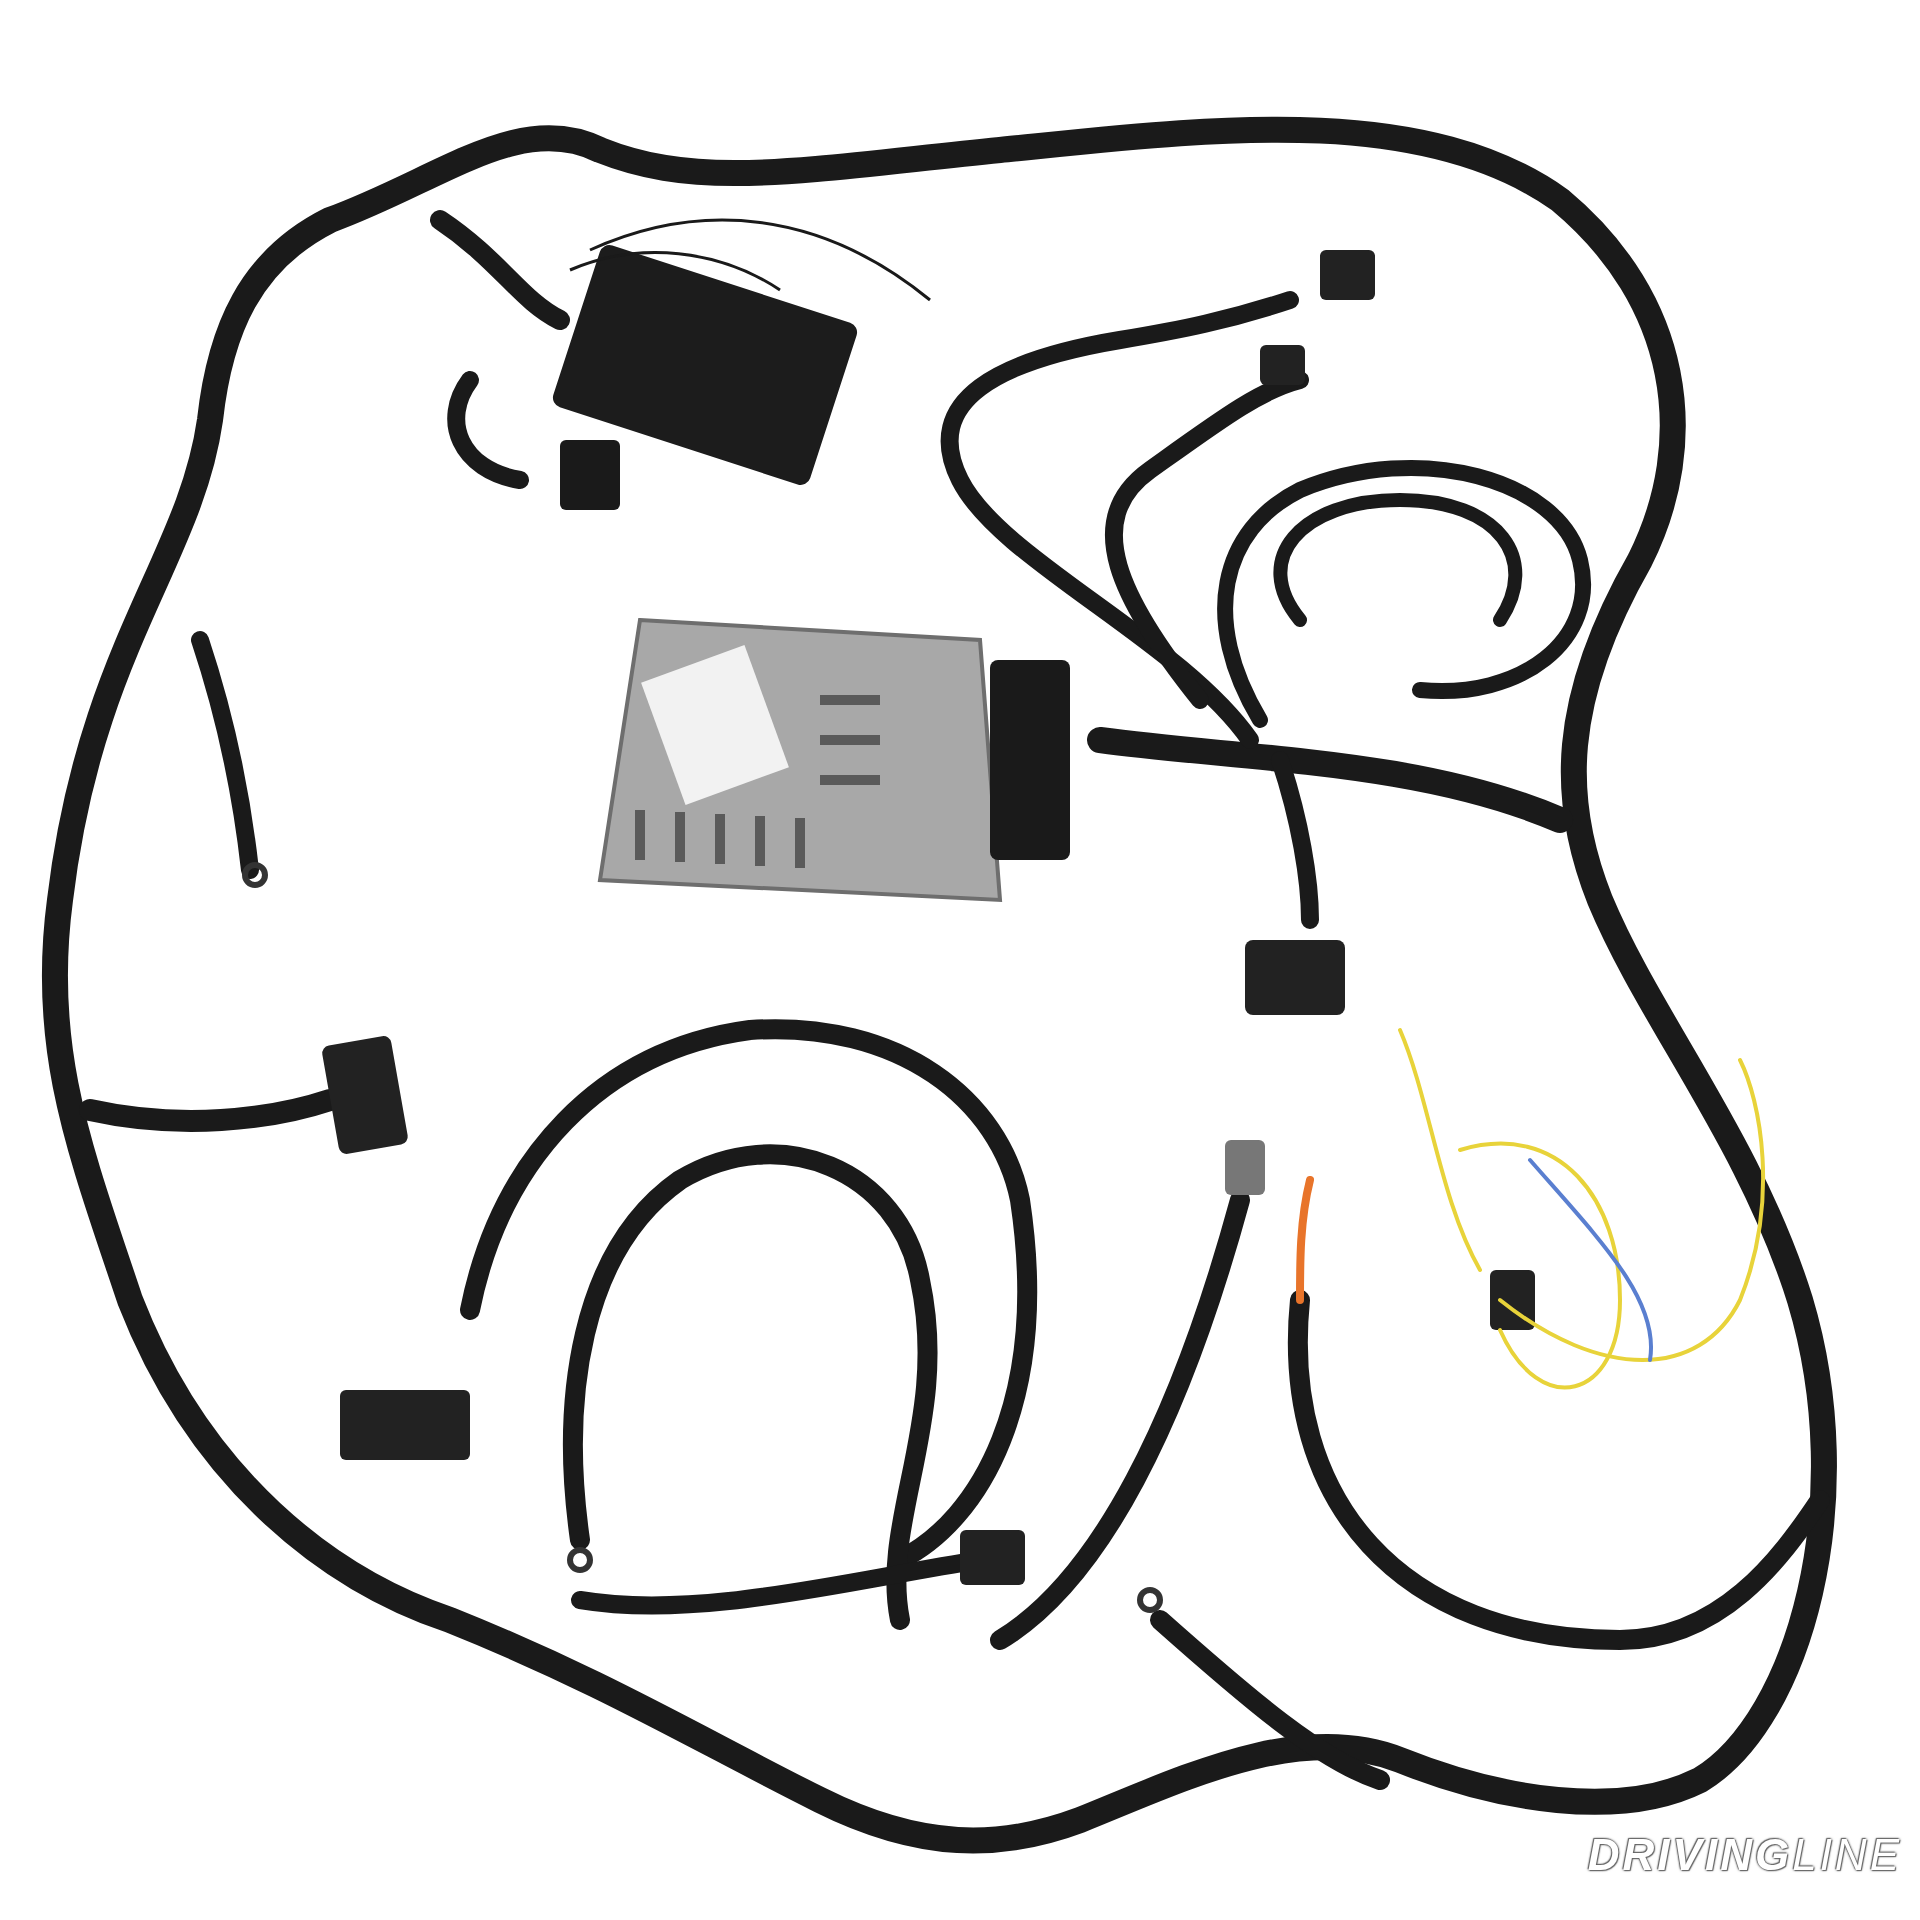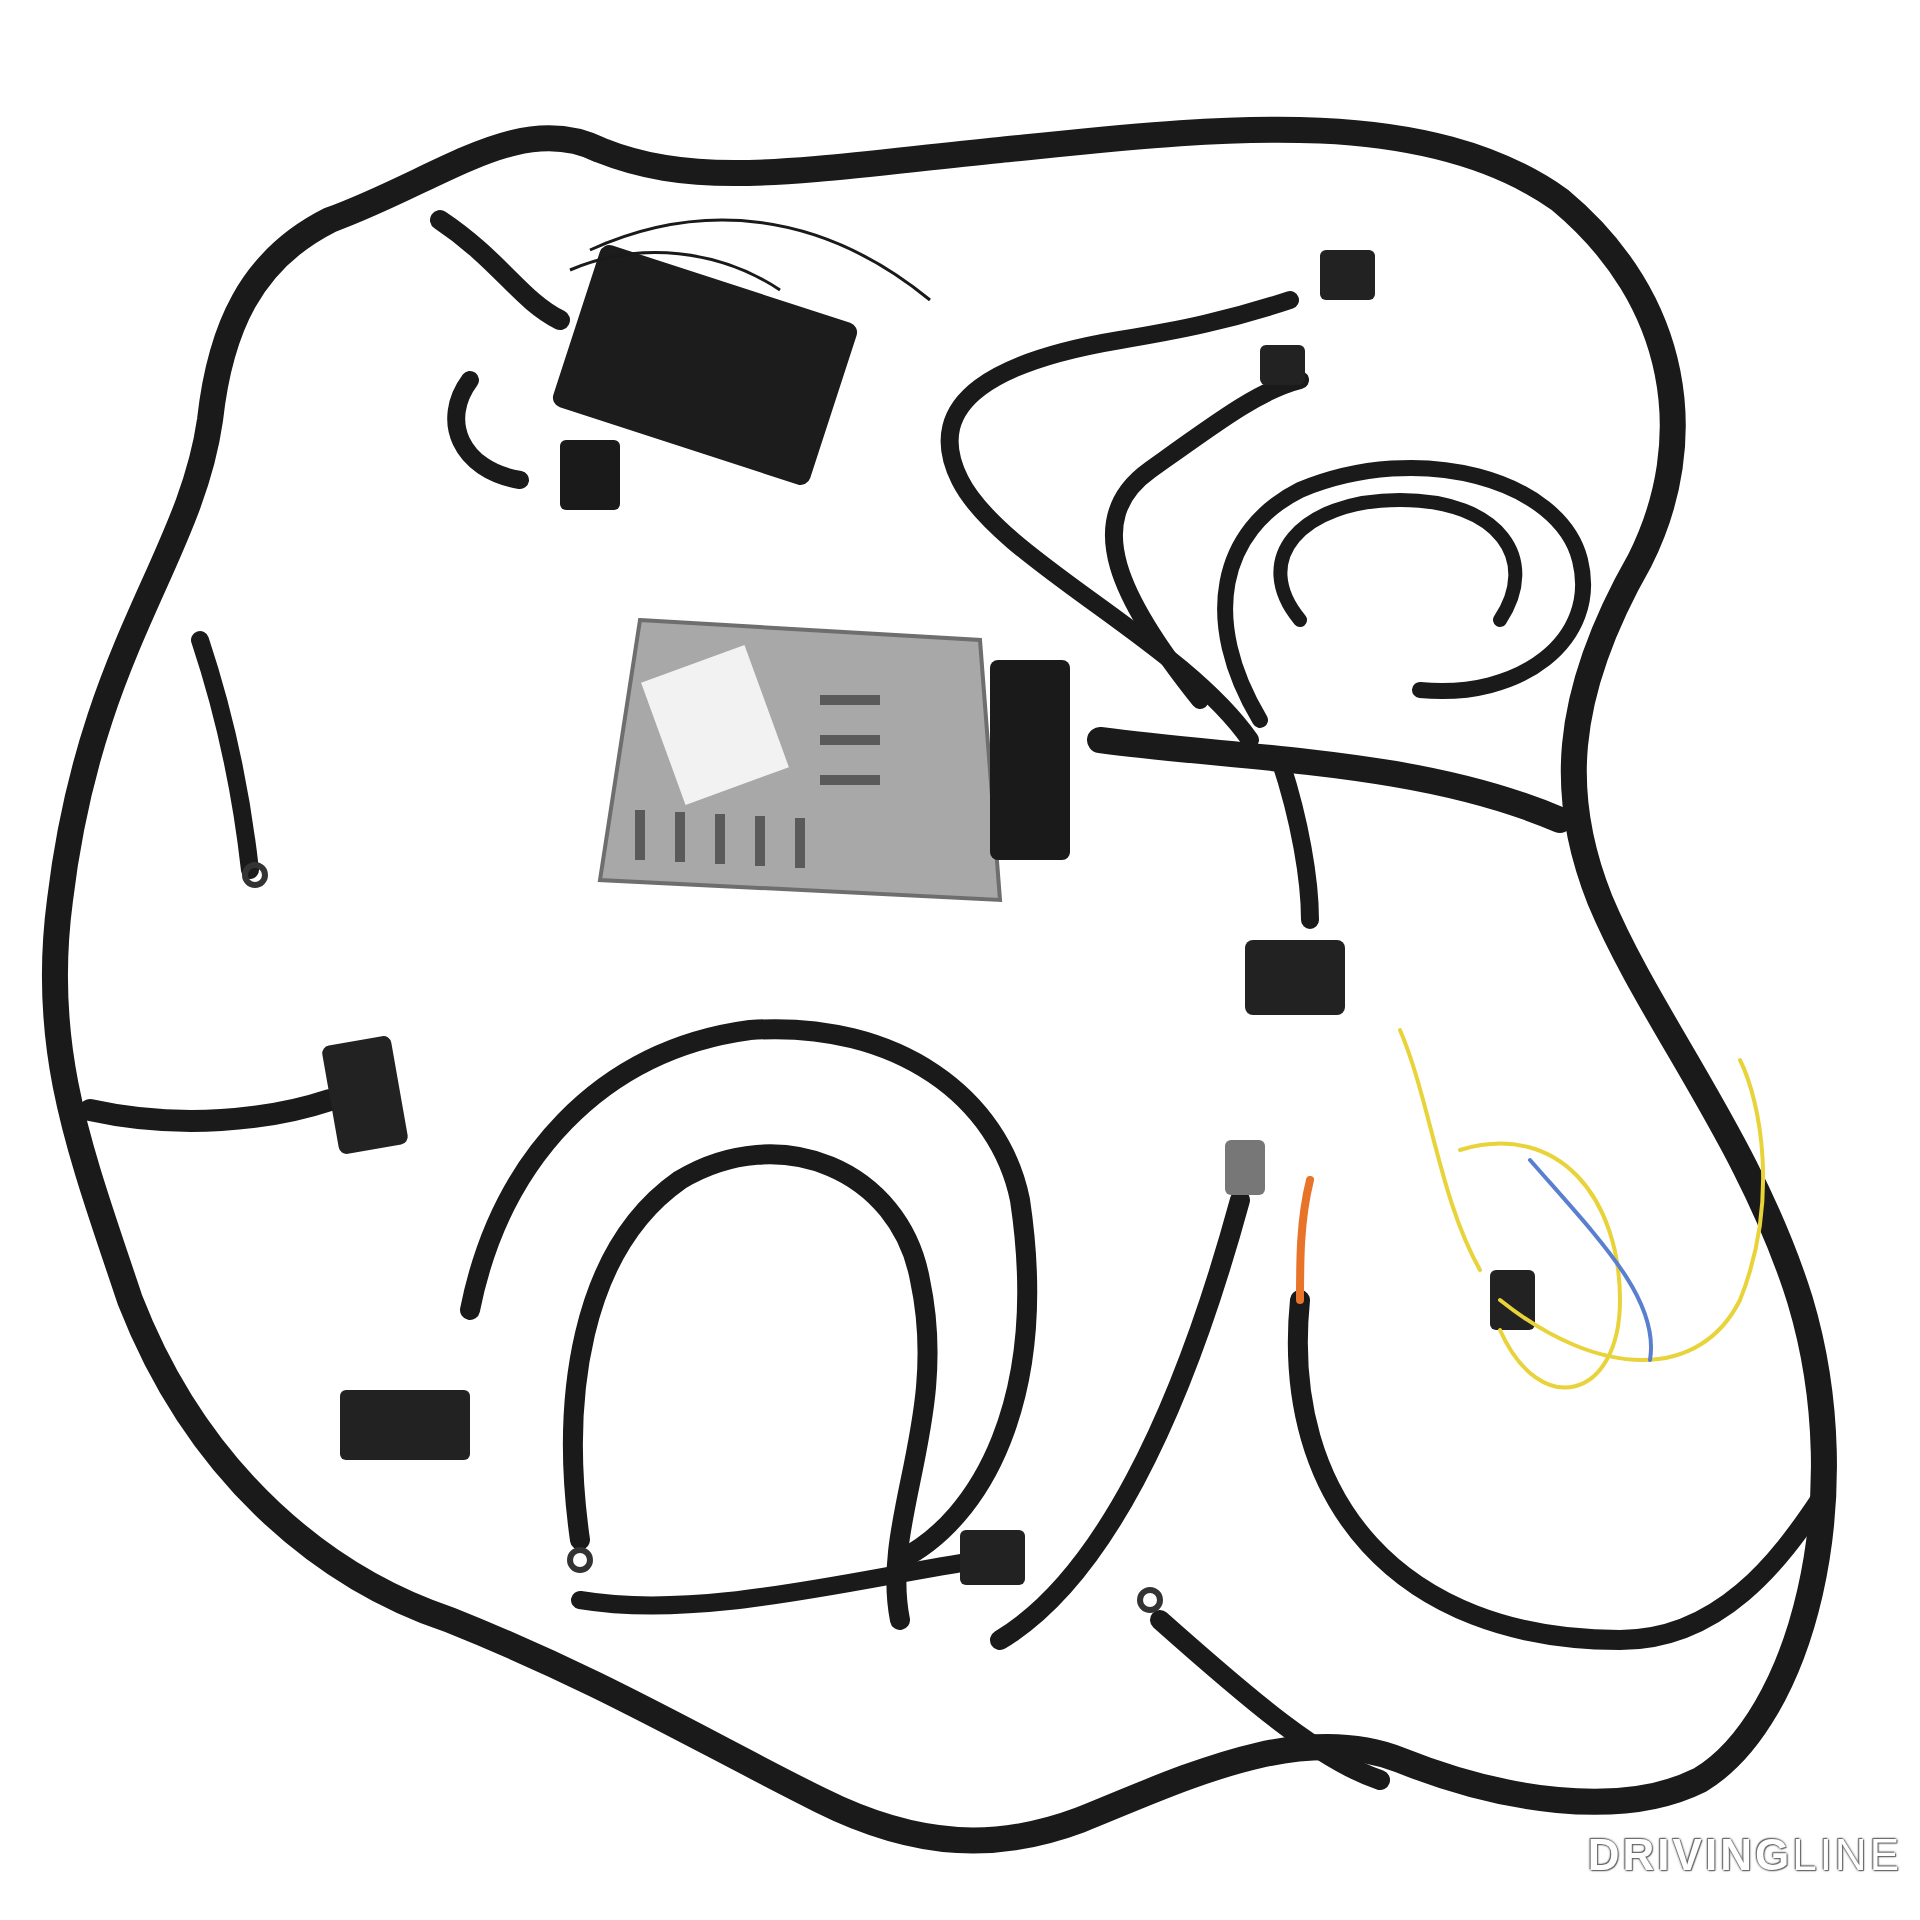--- a/index.html
+++ b/index.html
@@ -1,18 +1,18 @@
 <!DOCTYPE html>
 <html><head>
 <meta charset="utf-8">
 <style>
   html,body{margin:0;padding:0;background:#ffffff;}
   body{width:1920px;height:1920px;position:relative;overflow:hidden;font-family:"Liberation Sans",sans-serif;}
   #scene{position:absolute;left:0;top:0;width:1920px;height:1920px;}
-  .watermark{position:absolute;right:18px;bottom:40px;font-family:"Liberation Sans",sans-serif;font-size:44px;font-weight:700;letter-spacing:3px;color:#ffffff;text-shadow:0 0 2px #555,0 0 3px #777,1px 1px 1px #666,-1px -1px 1px #666;}
+  .watermark{position:absolute;right:18px;bottom:40px;font-family:"Liberation Sans",sans-serif;font-size:44px;font-weight:700;letter-spacing:3px;color:#ffffff;text-shadow:0 0 2px #555,0 0 3px #777,1px 1px 1px #666,-1px -1px 1px #666;font-style:italic;}
   .watermark .thin{font-weight:400;}
 </style>
 </head>
 <body>
 
 <svg id="scene" viewBox="0 0 1920 1920" xmlns="http://www.w3.org/2000/svg">
   <g fill="none" stroke="#1a1a1a" stroke-linecap="round" stroke-linejoin="round">
 
     <path stroke-width="26" d="M330 220 C250 260 220 330 210 420 C190 560 90 650 60 900 C40 1050 80 1150 130 1300 C200 1480 330 1580 450 1620 C600 1680 700 1740 820 1800 C920 1850 1000 1850 1080 1820 C1180 1780 1300 1720 1400 1760 C1500 1800 1620 1820 1700 1780 C1800 1720 1860 1500 1800 1300 C1750 1140 1650 1020 1600 900 C1560 800 1560 700 1640 560 C1700 440 1680 300 1560 200 C1420 100 1200 130 1000 150 C800 170 700 190 600 150 C520 110 440 180 330 220"></path>
 

